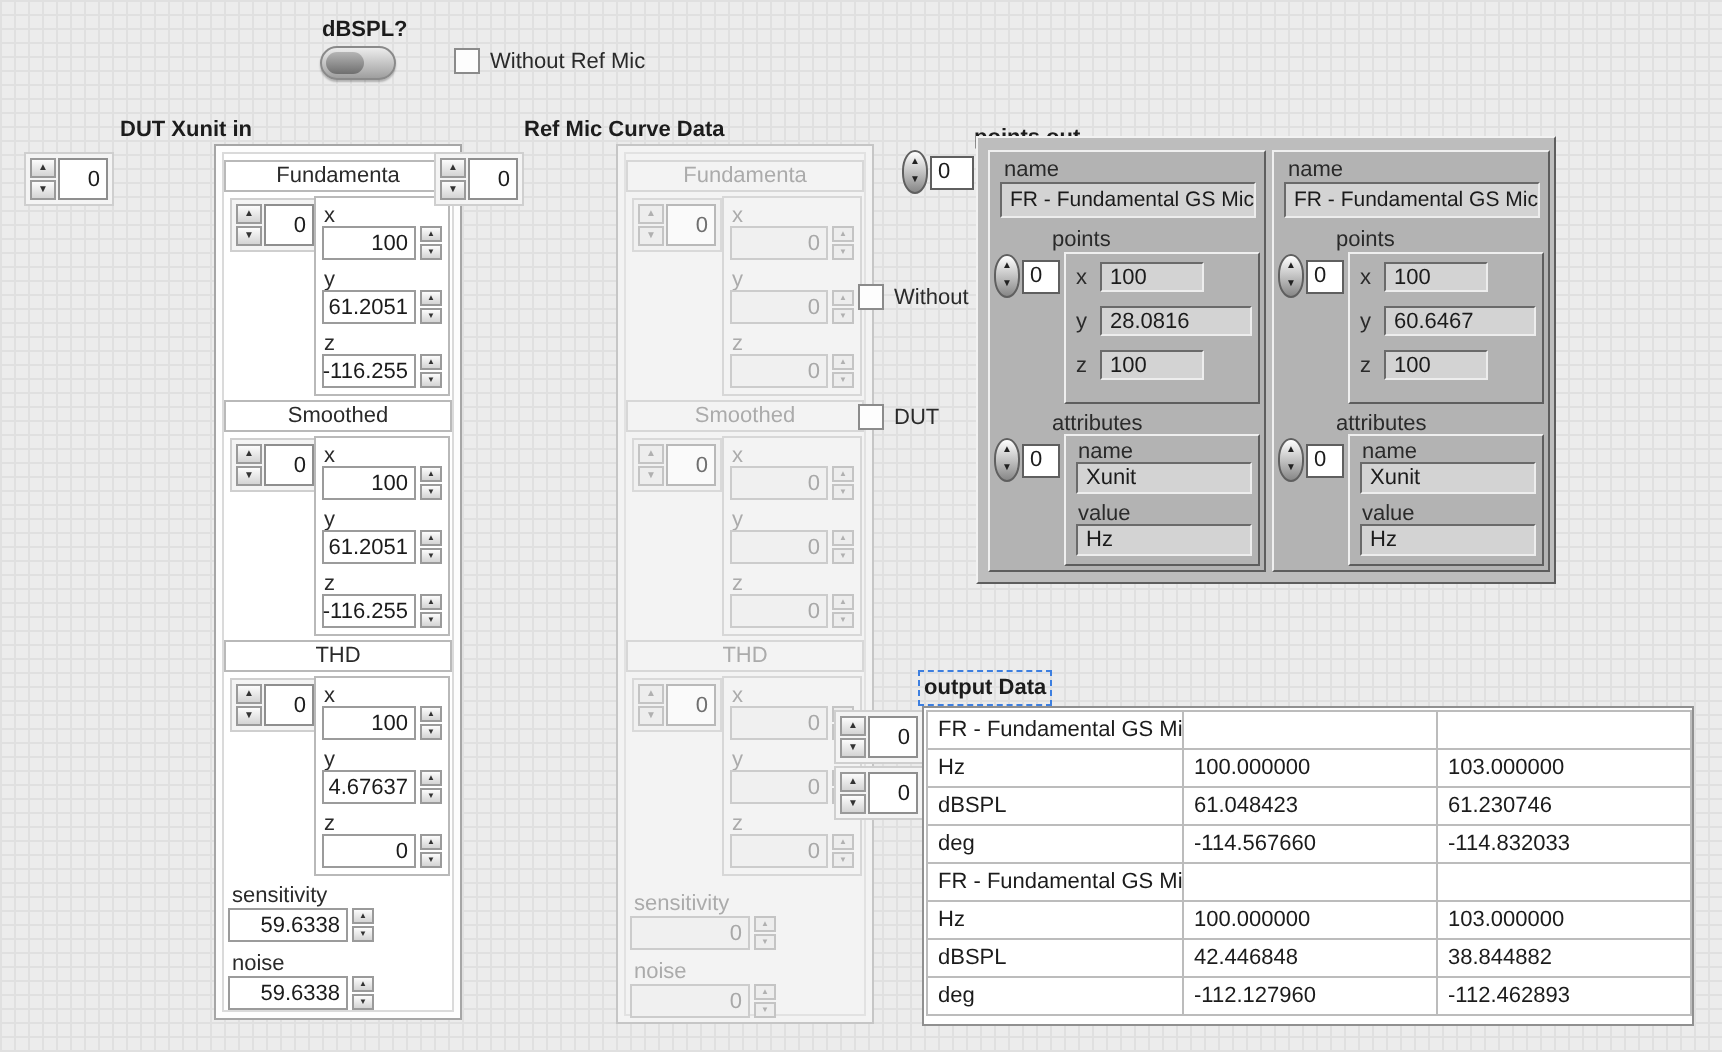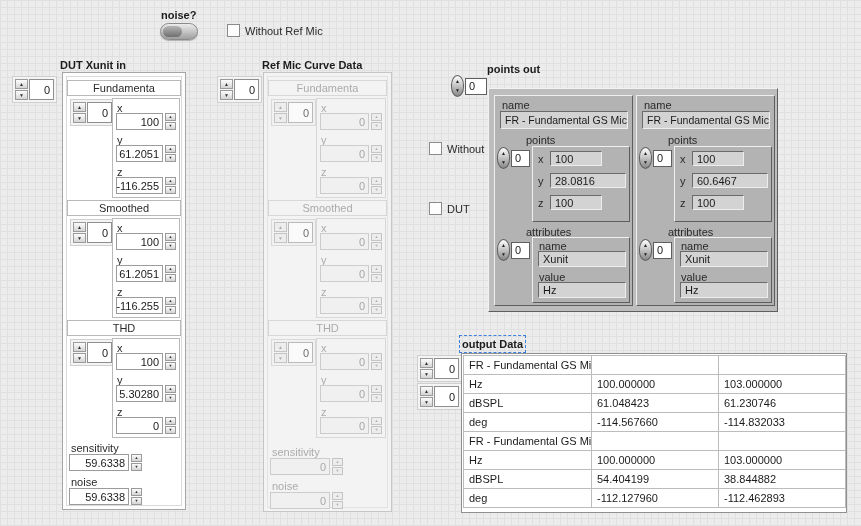--- a/index.html
+++ b/index.html
@@ -41,21 +41,21 @@
     display:flex; align-items:center; justify-content:flex-end; padding-right:3px; }
 
   
   .numrow { display:flex; align-items:flex-start; }
   .nbox { height:17px; background:#fff; border:1px solid #9b9b9b;
     display:flex; align-items:center; justify-content:flex-end; padding-right:3px; }
   .vspin { display:flex; flex-direction:column; gap:1px; margin-left:2px; }
   .vspin .spin-btn { width:11px; height:8px; font-size:4px; }
 
   
-  .arr-frame { border:1px solid #a6a6a6; background:#fdfdfd; }
+  .arr-frame { border:1px solid #a6a6a6; background:#fdfdfd;margin-left:45px; }
   .arr-inner { position:absolute; left:3px; top:3px; right:3px; bottom:3px;
     border:1px solid #dadada; background:#fff; }
   .sect-head { position:absolute; left:4px; right:4px; height:16px; border:1px solid #b9b9b9;
     background:#fff; display:flex; align-items:center; justify-content:center; }
   .xyz { position:absolute; border:1px solid #b9b9b9; background:#fff; }
 
   
   .dis .arr-inner { background:#f3f3f3; border-color:#e2e2e2; }
   .dis.arr-frame { background:#f3f3f3; border-color:#c6c6c6; }
   .dis .sect-head { border-color:#d7d7d7; background:#f3f3f3; color:#ababab; }
@@ -82,21 +82,21 @@
   
   .sel { outline:1px dashed #3d7fe0; outline-offset:2px; }
   .tbl-wrap { border:1px solid #909090; background:#fff; padding:1px; }
   table { border-collapse:collapse; width:100%; table-layout:fixed; }
   td { border:1px solid #bcbcbc; padding:0 5px; height:19px; font-size:11px;
     overflow:hidden; white-space:nowrap; }
 </style>
 </head>
 <body>
 
-<div class="abs glabel" style="left:161px; top:9px;">noise?</div>
+<div class="abs glabel" style="left:161px; top:9px;">dBSPL?</div>
 <div class="abs toggle" style="left:160px; top:23px;">
   <span class="knob"></span>
 </div>
 <div class="abs chk" style="left:227px; top:24px;">
   <span class="box"></span>
   <span class="slabel">Without Ref Mic</span>
 </div>
 
 <div class="abs glabel" style="left:60px; top:59px;">DUT Xunit in</div>
 <div class="abs idx" style="left:12px; top:76px;">
@@ -198,21 +198,21 @@
     <span class="abs slabel" style="left:4px; top:3px;">x</span>
     <div class="abs numrow" style="left:3px; top:14px;">
       <span class="nbox" style="width:47px;">100</span>
       <span class="vspin">
           <span class="spin-btn">▲</span>
           <span class="spin-btn">▼</span>
         </span>
     </div>
     <span class="abs slabel" style="left:4px; top:35px;">y</span>
     <div class="abs numrow" style="left:3px; top:46px;">
-      <span class="nbox" style="width:47px;">5.30280</span>
+      <span class="nbox" style="width:47px;">4.67637</span>
       <span class="vspin">
           <span class="spin-btn">▲</span>
           <span class="spin-btn">▼</span>
         </span>
     </div>
     <span class="abs slabel" style="left:4px; top:67px;">z</span>
     <div class="abs numrow" style="left:3px; top:78px;">
       <span class="nbox" style="width:47px;">0</span>
       <span class="vspin">
           <span class="spin-btn">▲</span>
@@ -391,21 +391,21 @@
 
 <div class="abs glabel" style="left:487px; top:63px;">points out</div>
 <div class="abs midx" style="left:451px; top:75px;">
   <span class="mell">
       <span>▲</span>
       <span>▼</span>
     </span>
   <span class="mbox">0</span>
 </div>
 
-<div class="abs raised-outer" style="left:488px; top:88px; width:290px; height:224px;">
+<div class="abs raised-outer" style="left:488px; top:68px; width:290px; height:224px;">
 
   <div class="abs raised" style="left:5px; top:6px; width:139px; height:211px;">
     <span class="abs slabel" style="left:7px; top:3px;">name</span>
     <div class="abs sunk" style="left:5px; top:15px; width:128px; height:18px; font-size:10.5px;">FR - Fundamental GS Mic1</div>
 
     <span class="abs slabel" style="left:31px; top:38px;">points</span>
     <div class="abs midx" style="left:2px; top:51px;">
       <span class="mell">
           <span>▲</span>
           <span>▼</span>
@@ -525,21 +525,21 @@
           <td></td>
           <td></td>
         </tr>
         <tr>
           <td>Hz</td>
           <td>100.000000</td>
           <td>103.000000</td>
         </tr>
         <tr>
           <td>dBSPL</td>
-          <td>54.404199</td>
+          <td>42.446848</td>
           <td>38.844882</td>
         </tr>
         <tr>
           <td>deg</td>
           <td>-112.127960</td>
           <td>-112.462893</td>
         </tr>
       </tbody>
   </table>
 </div>

